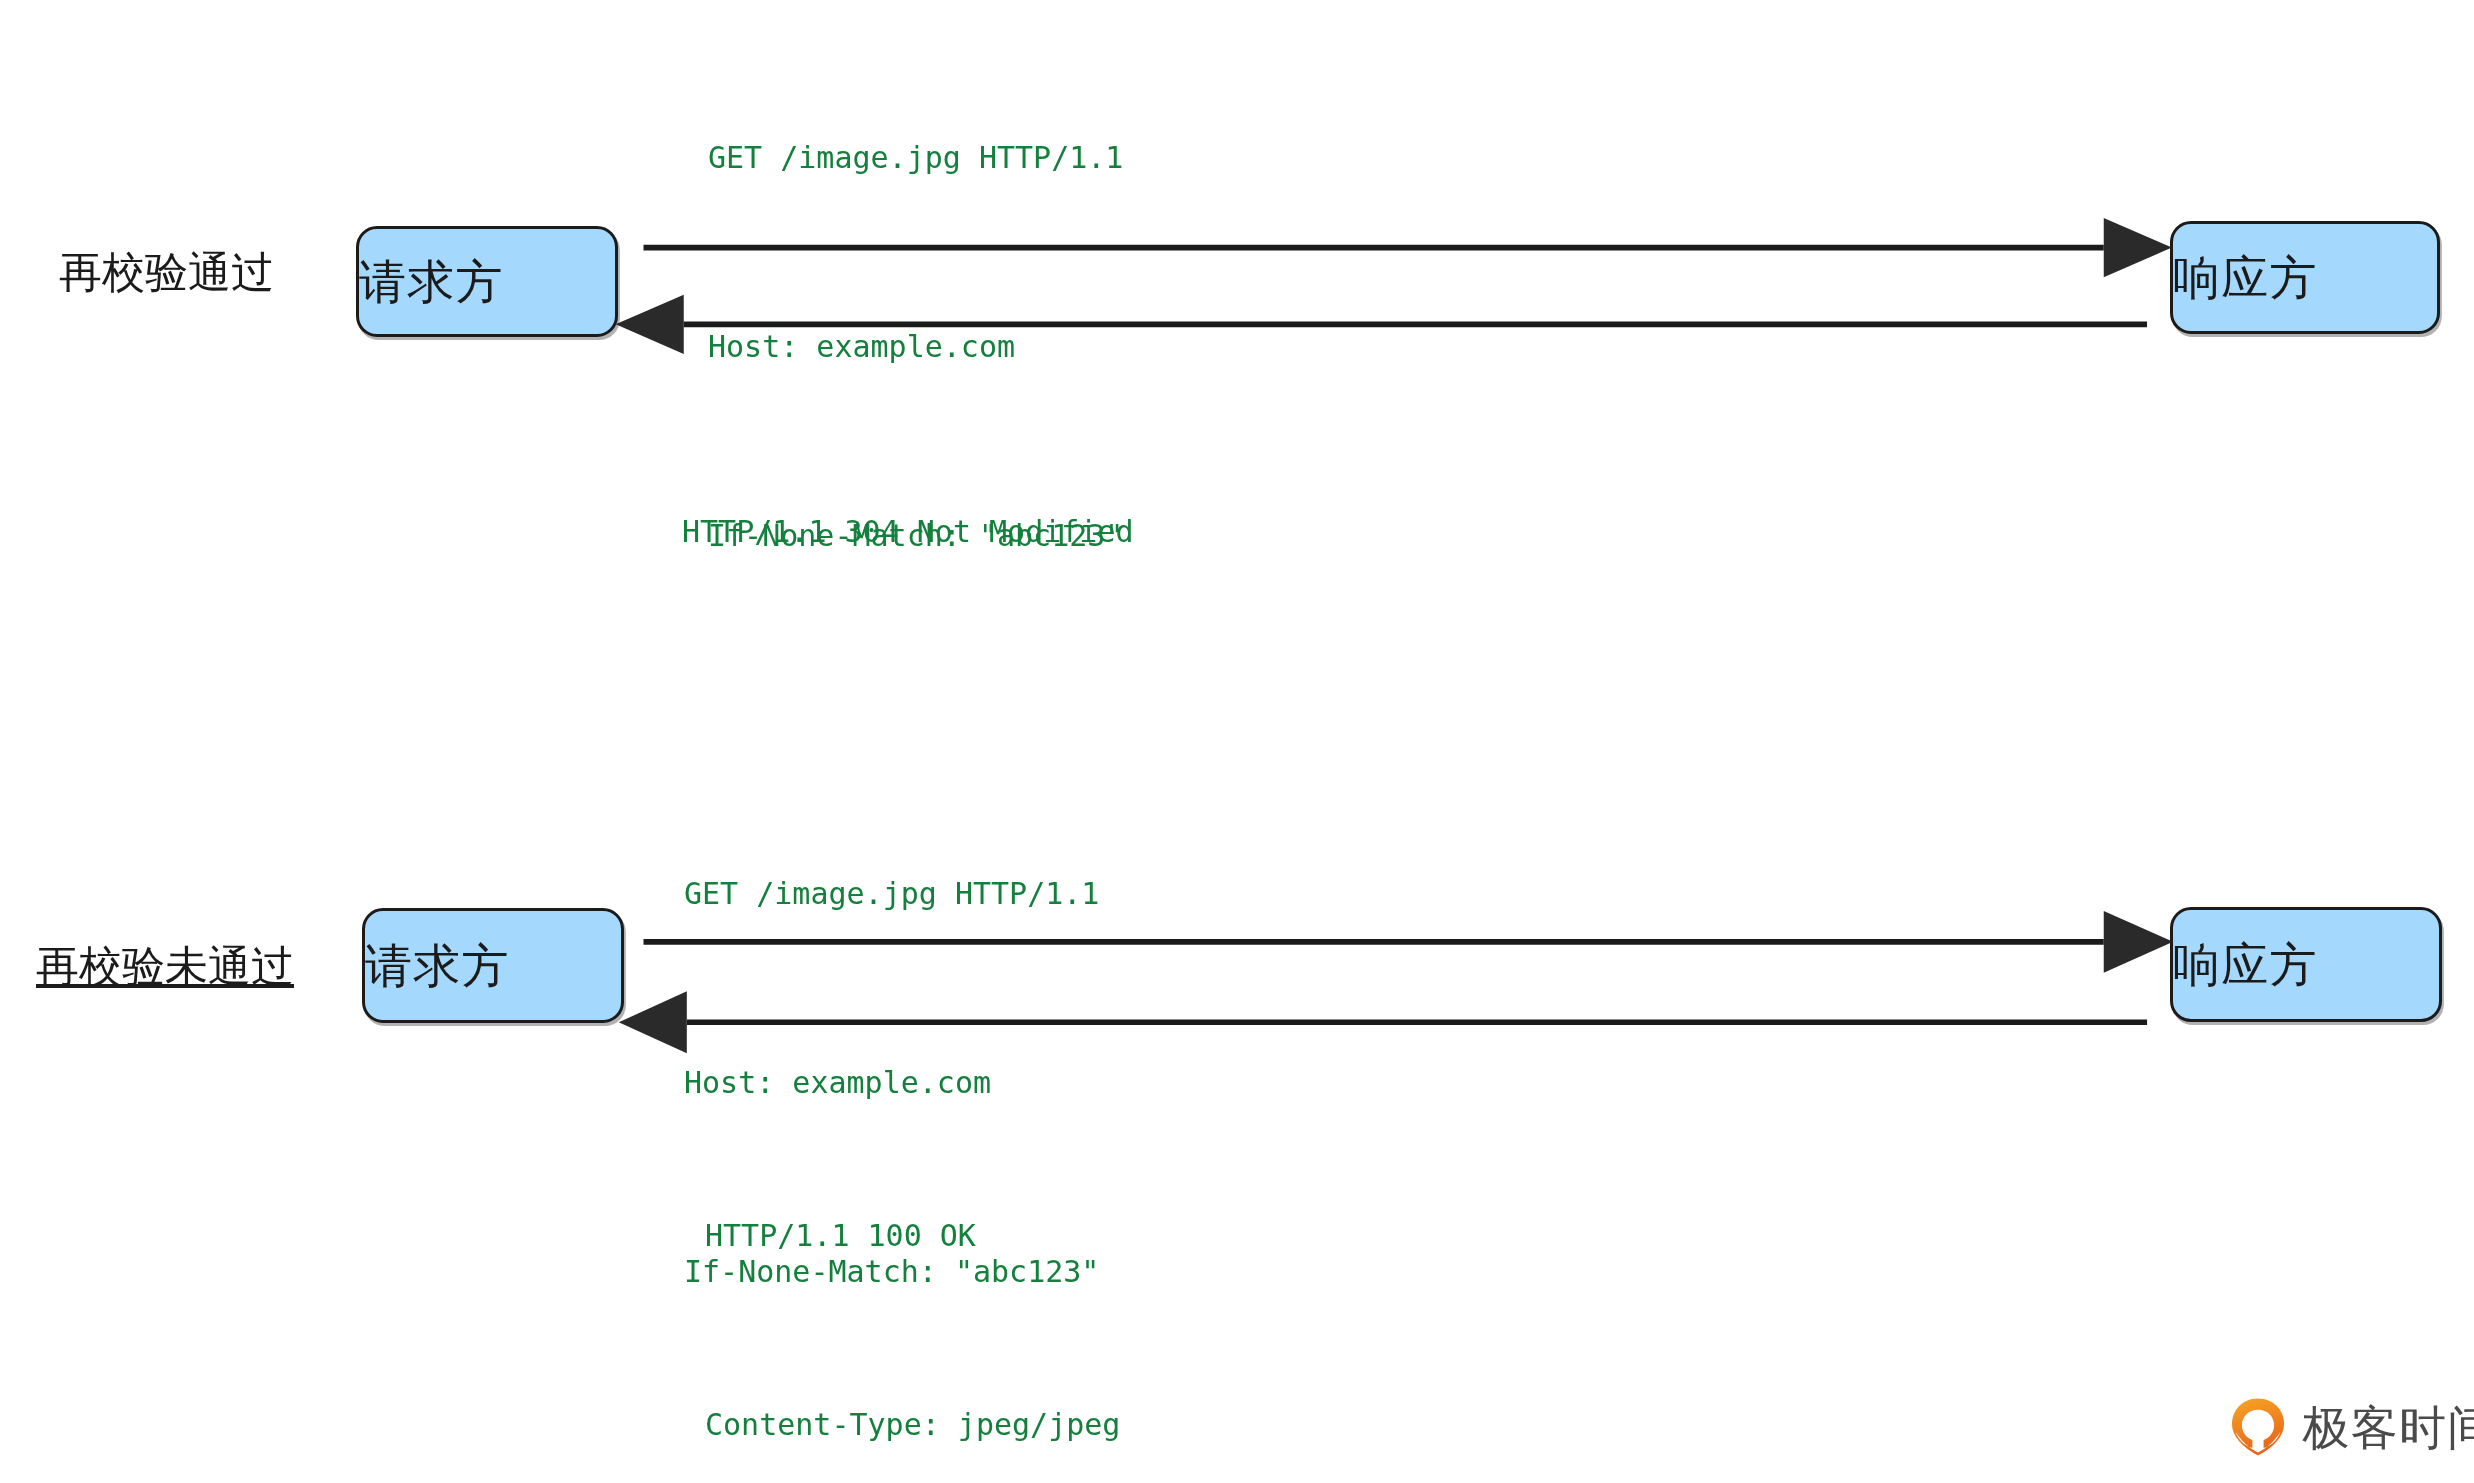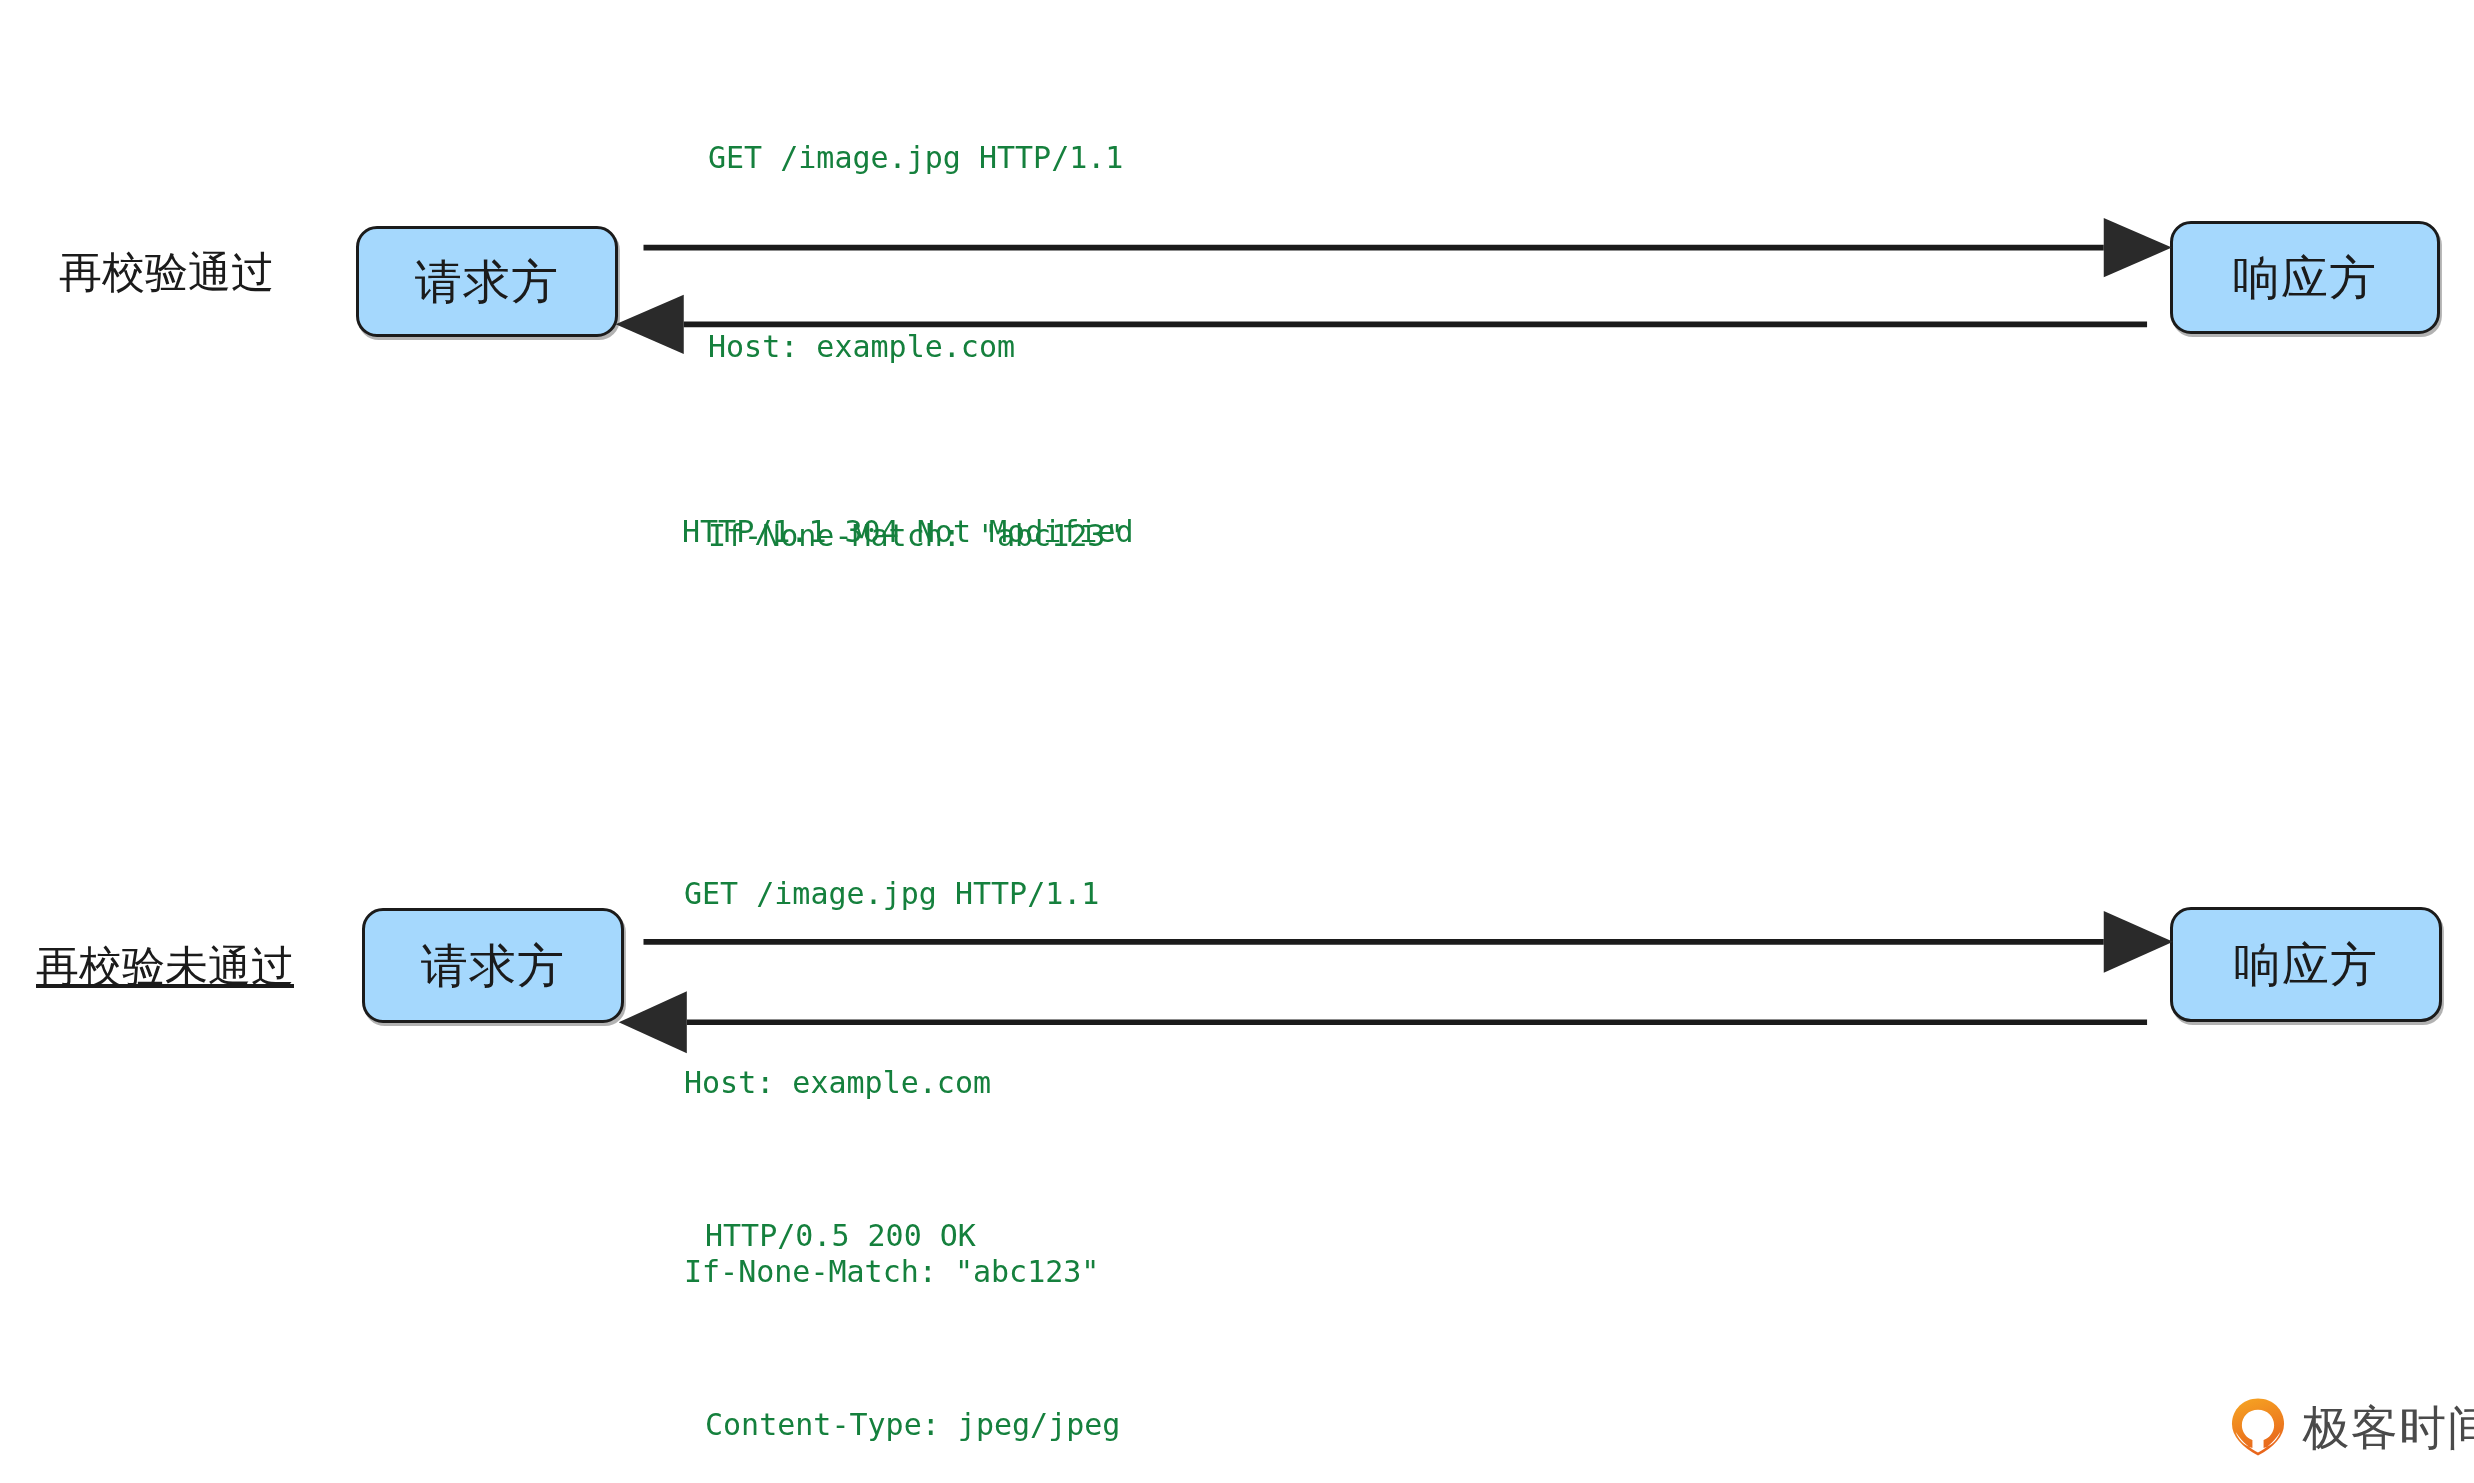--- a/index.html
+++ b/index.html
@@ -12,21 +12,21 @@
   }
   .stage{position:absolute;inset:0;}
 
   
   .node{
     position:absolute;
     box-sizing:border-box;
     background:#a5d8fd;
     border:3.7px solid #1b1b1b;
     border-radius:21px;
-    display:flex;align-items:center;justify-content:center;
+    display:flex;align-items:center;justify-content:flex-start;
     box-shadow:1.9px 3.1px 0 rgba(0,0,0,.30);
   }
   .node .node-label{
     font-family:"Liberation Sans", sans-serif;
     font-size:47px;
     font-weight:400;
     color:#1b1b1b;
     letter-spacing:1.2px;
     line-height:1;
     white-space:nowrap;
@@ -105,21 +105,21 @@
 
   <div class="node" style="left:362px;top:908px;width:262px;height:115px;">
     <span class="node-label">请求方</span>
   </div>
 
   <div class="node" style="left:2170px;top:907px;width:272px;height:115px;">
     <span class="node-label">响应方</span>
   </div>
 
   <div class="msg-block" style="left:705px;top:1078px;">
-    <span class="msg-line">HTTP/0.5 200 OK</span>
+    <span class="msg-line">HTTP/1.1 100 OK</span>
     <span class="msg-line">Content-Type: jpeg/jpeg</span>
     
     
     
   </div>
 
   <svg class="arrows" viewBox="0 0 4000 2398" xmlns="http://www.w3.org/2000/svg">
 
     <g>
       <line x1="1040" y1="400" x2="3400" y2="400" stroke="#1b1b1b" stroke-width="9"></line>

